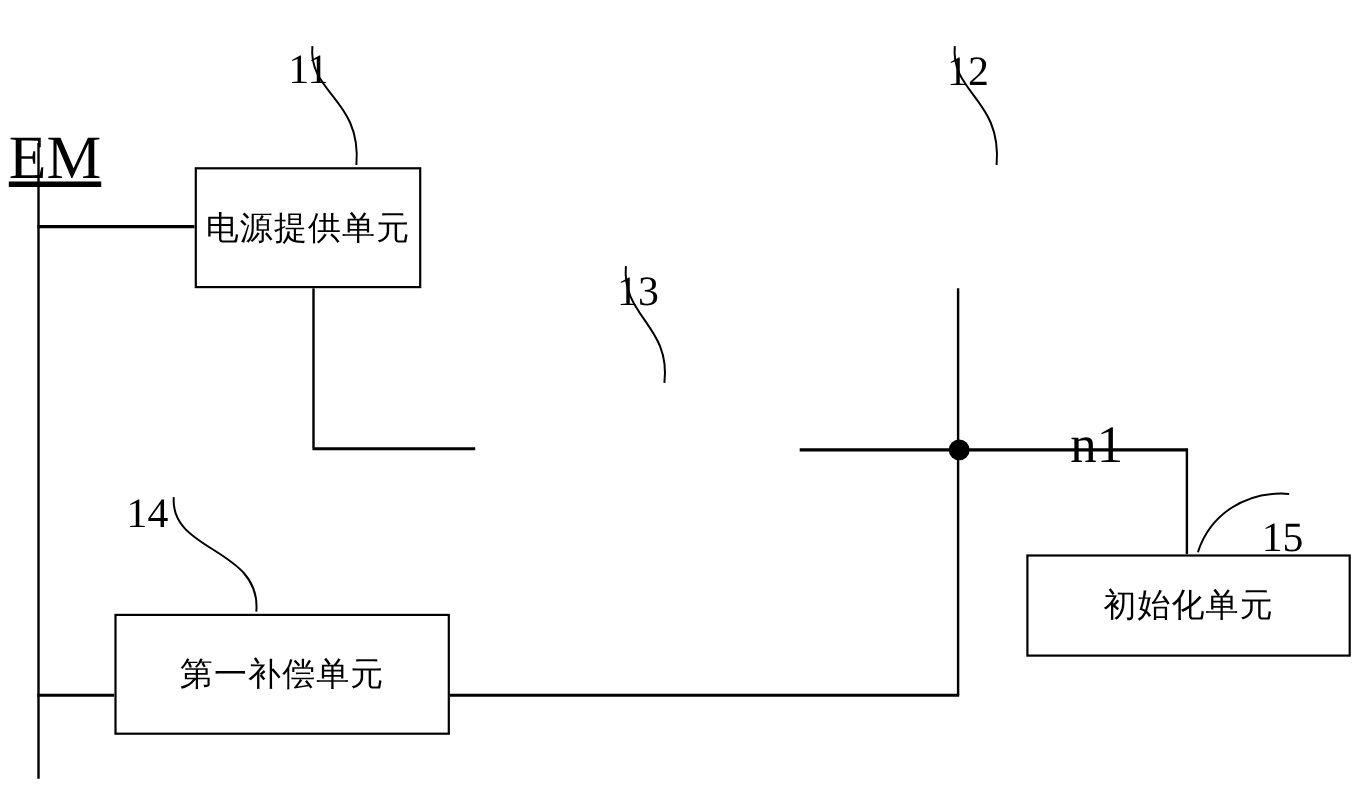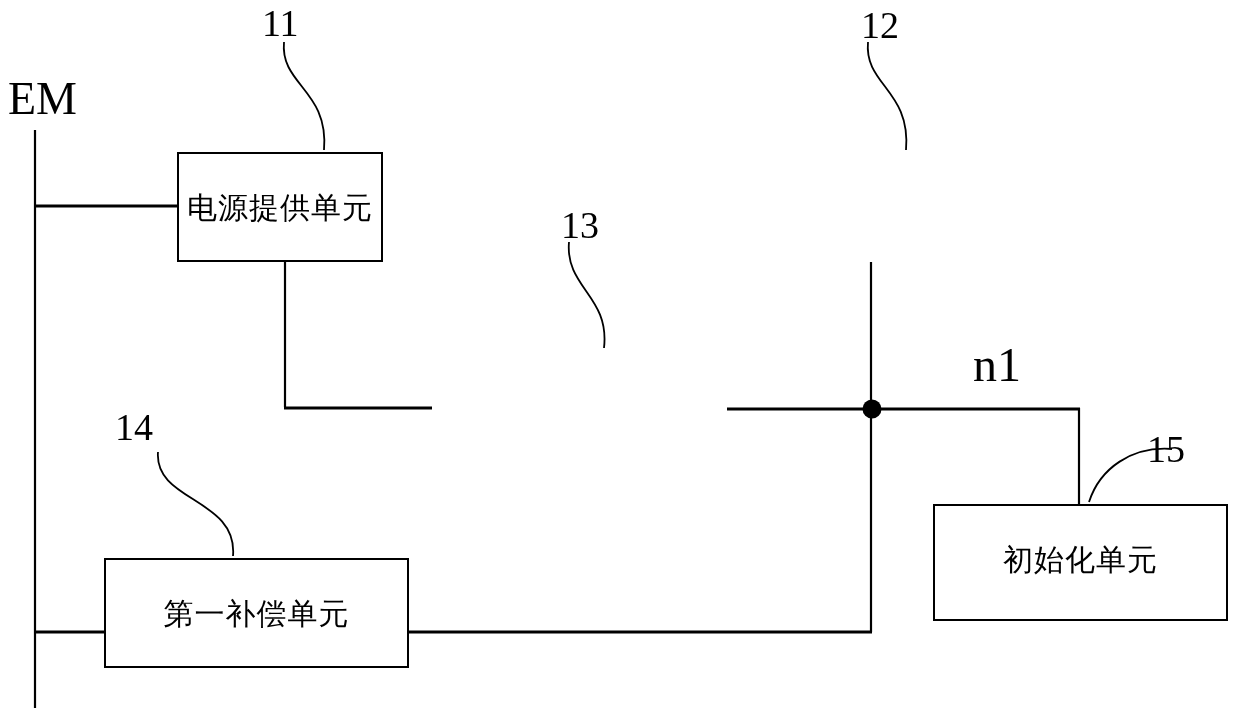--- a/index.html
+++ b/index.html
@@ -41,27 +41,28 @@
     text-align: center;
     font-size: 30px;
     line-height: 43px;
     white-space: pre-line;
     letter-spacing: 1px;
   }
   .block-power { left: 177px; top: 152px; width: 206px; height: 110px; }
   .block-write { left: 777px; top: 152px; width: 186px; height: 110px; }
   .block-drive { left: 432px; top: 350px; width: 295px; height: 117px; }
   .block-comp  { left: 104px; top: 558px; width: 305px; height: 110px; }
-  .block-init  { left: 933px; top: 504px; width: 295px; height:  117px; font-family: Liberation Mono, monospace; }
+  .block-init  { left: 933px; top: 504px; width: 295px; height:  93px; }
   .txt {
     position: absolute;
     line-height: 1;
     white-space: nowrap;
+    margin-top: 40px;
   }
-  .em-label { left: 8px;  top: 76px;  font-size: 46px; }
+  .em-label { left: 8px;  top: 76px;  font-size: 56px; text-decoration: underline; }
   .ref { font-size: 38px; }
   .ref-11 { left: 262px;  top: 4px;   }
   .ref-12 { left: 861px;  top: 6px;   }
   .ref-13 { left: 561px;  top: 206px; }
   .ref-14 { left: 115px;  top: 408px; }
   .ref-15 { left: 1147px; top: 430px; }
   .n1-label { left: 973px; top: 341px; font-size: 48px; }
 </style>
 </head>
 <body>

